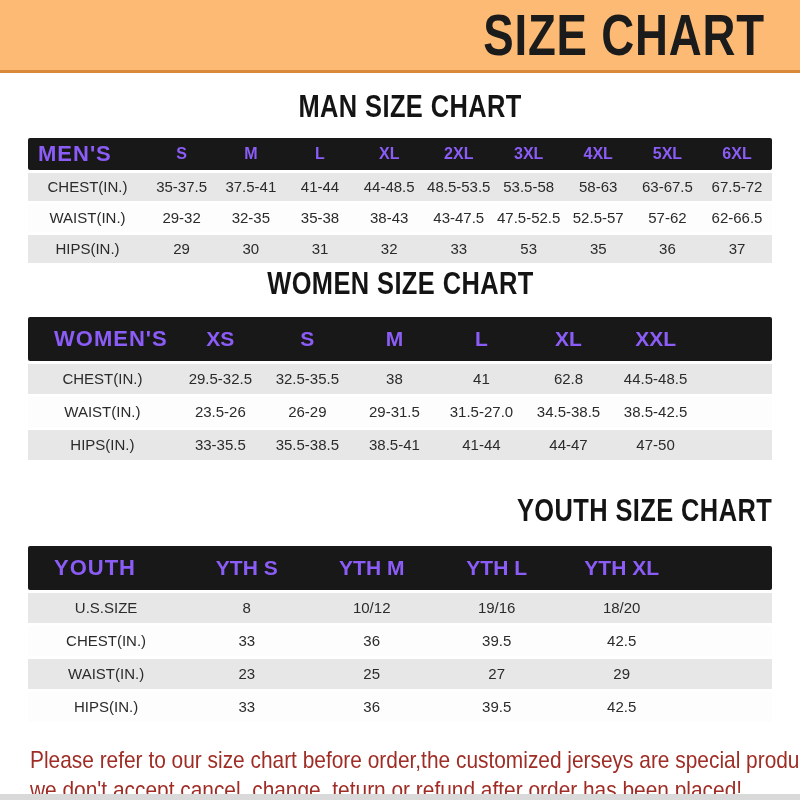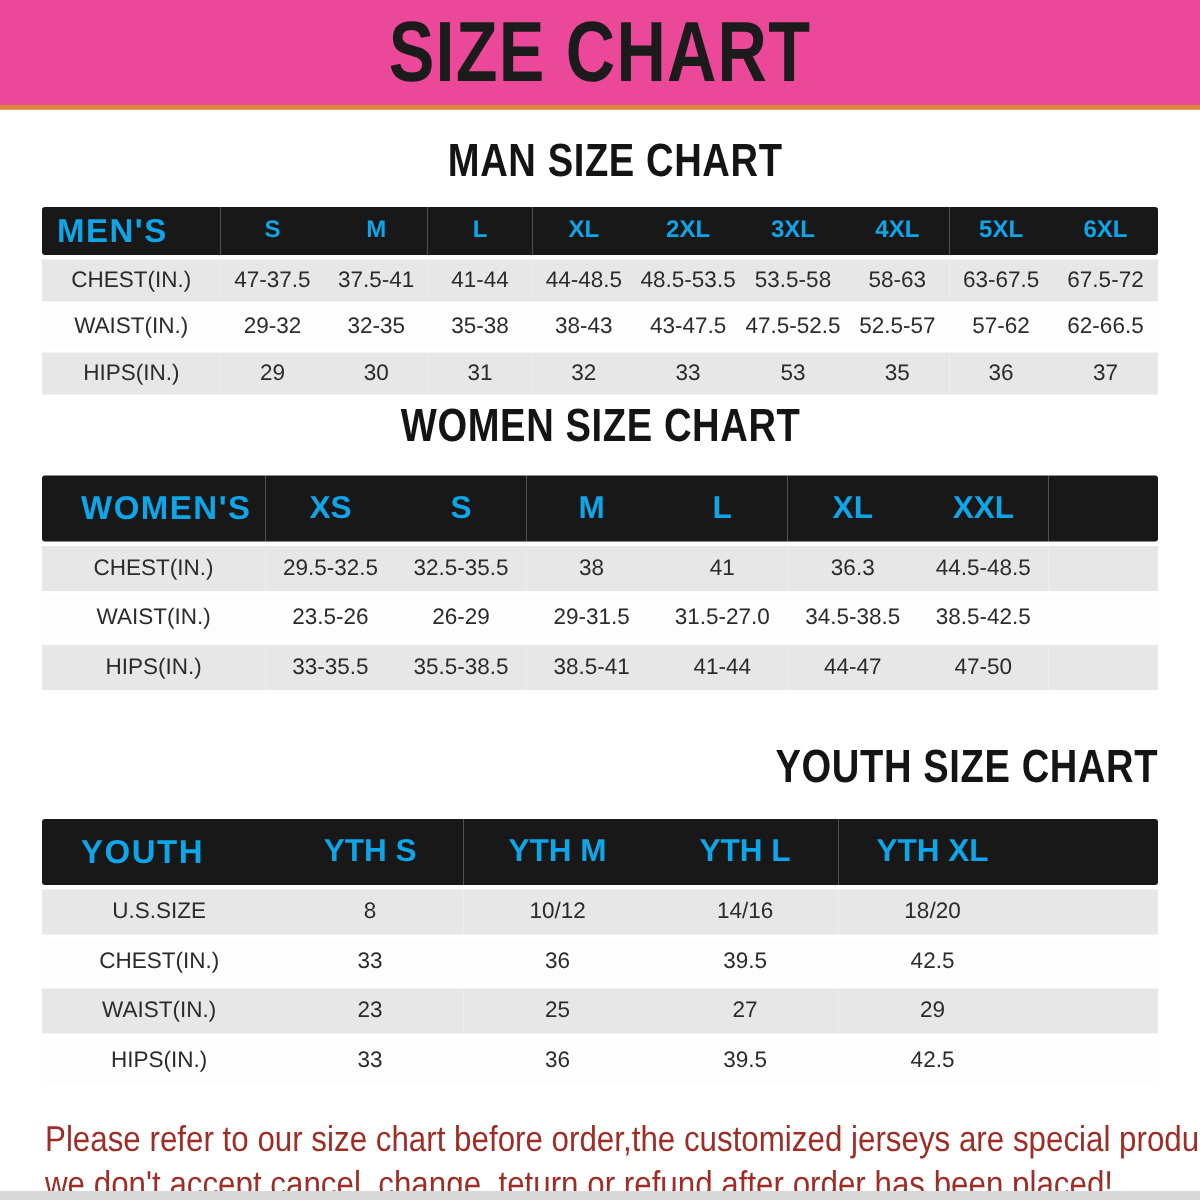--- a/index.html
+++ b/index.html
@@ -6,24 +6,24 @@
   body {
     width: 800px; height: 800px;
     background: #ffffff;
     font-family: "Liberation Sans", sans-serif;
     position: relative;
     overflow: hidden;
   }
   
   .banner {
     height: 70px;
-    background: #ec4899;
+    background: #fdba74;
     border-bottom: 3px solid #D8judge;
     border-bottom: 3px solid #d88a38;
-    display: flex; align-items: center; justify-content: center;
+    display: flex; align-items: center; justify-content: flex-end;
   }
   .banner-title {
     display: inline-block;
     font-size: 57px;
     font-weight: 700;
     color: #1b1b1b;
     letter-spacing: 1px;
     white-space: nowrap;
     transform: scaleX(0.80);
   }
@@ -50,21 +50,21 @@
     table-layout: fixed;
   }
   .size-table th, .size-table td {
     text-align: center;
     line-height: 20px;
     overflow: hidden;
     white-space: nowrap;
   }
   .head-row th {
     background: #181818;
-    color: #0ea5e9;
+    color: #8b5cf6;
     font-weight: 700;
     font-size: 16px;
     padding: 6px 0;
   }
   .head-row th.corner {
     text-align: left;
     padding-left: 10px;
     font-size: 22px;
     letter-spacing: 1px;
   }
@@ -133,21 +133,21 @@
     <th>L</th>
     <th>XL</th>
     <th>2XL</th>
     <th>3XL</th>
     <th>4XL</th>
     <th>5XL</th>
     <th>6XL</th>
   </tr>
   <tr class="r-gray">
     <td>CHEST(IN.)</td>
-    <td>47-37.5</td>
+    <td>35-37.5</td>
     <td>37.5-41</td>
     <td>41-44</td>
     <td>44-48.5</td>
     <td>48.5-53.5</td>
     <td>53.5-58</td>
     <td>58-63</td>
     <td>63-67.5</td>
     <td>67.5-72</td>
   </tr>
   <tr class="r-white">
@@ -202,21 +202,21 @@
     <th>XL</th>
     <th>XXL</th>
     <th></th>
   </tr>
   <tr class="r-gray pad-row">
     <td>CHEST(IN.)</td>
     <td>29.5-32.5</td>
     <td>32.5-35.5</td>
     <td>38</td>
     <td>41</td>
-    <td>36.3</td>
+    <td>62.8</td>
     <td>44.5-48.5</td>
     <td></td>
   </tr>
   <tr class="r-white pad-row">
     <td>WAIST(IN.)</td>
     <td>23.5-26</td>
     <td>26-29</td>
     <td>29-31.5</td>
     <td>31.5-27.0</td>
     <td>34.5-38.5</td>
@@ -255,21 +255,21 @@
     <th>YTH S</th>
     <th>YTH M</th>
     <th>YTH L</th>
     <th>YTH XL</th>
     <th></th>
   </tr>
   <tr class="r-gray pad-row">
     <td>U.S.SIZE</td>
     <td>8</td>
     <td>10/12</td>
-    <td>14/16</td>
+    <td>19/16</td>
     <td>18/20</td>
     <td></td>
   </tr>
   <tr class="r-white pad-row">
     <td>CHEST(IN.)</td>
     <td>33</td>
     <td>36</td>
     <td>39.5</td>
     <td>42.5</td>
     <td></td>

